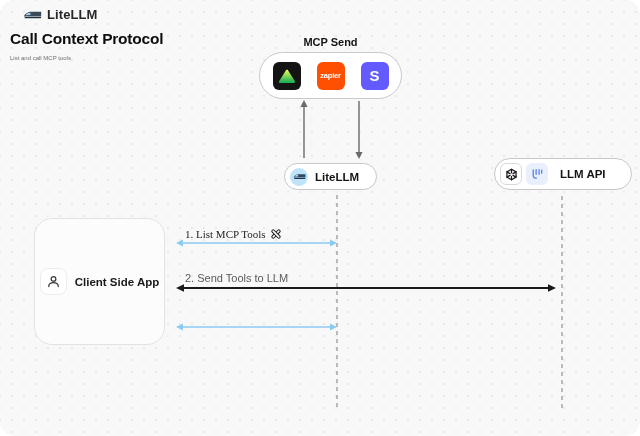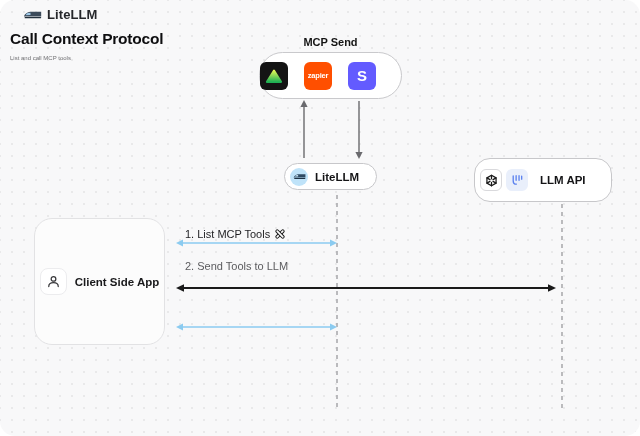--- a/index.html
+++ b/index.html
@@ -12,33 +12,33 @@
   }
   .abs{position:absolute;}
   
   .brand{left:23px;top:7px;display:flex;align-items:center;gap:5px;}
   .brand-text{font-size:13px;font-weight:700;color:#26272b;letter-spacing:.1px;}
   .title{left:10px;top:30px;font-size:15.5px;font-weight:700;color:#0e0e10;letter-spacing:-.2px;}
   .subtitle{left:10px;top:55px;font-size:6px;color:#6f6f72;}
   
   .mcp-label{left:259px;top:36px;width:143px;text-align:center;font-size:11px;font-weight:600;color:#141414;}
   .mcp-pill{left:259px;top:52px;width:143px;height:47px;border-radius:24px;background:#ffffff;
-    border:1px solid #c9c9cc;box-sizing:border-box;display:flex;align-items:center;gap:16px;}
+    border:1px solid #c9c9cc;box-sizing:border-box;display:flex;align-items:center;justify-content:center;gap:16px;}
   .tool-tile{width:28px;height:28px;border-radius:6px;display:flex;align-items:center;justify-content:center;box-sizing:border-box;}
   .tile-dark{background:#141414;}
   .tile-zapier{background:#ff4f00;}
   .zapier-word{color:#ffffff;font-size:7.5px;font-weight:800;letter-spacing:-.2px;}
   .tile-stripe{background:#635bff;}
   .stripe-letter{color:#ffffff;font-size:15px;font-weight:700;}
   
   .node{background:#ffffff;border:1px solid #c7c7ca;box-sizing:border-box;display:flex;align-items:center;}
   .litellm-node{left:284px;top:163px;width:93px;height:27px;border-radius:14px;padding-left:5px;gap:7px;}
   .litellm-icon{width:18px;height:18px;border-radius:50%;background:#bfe3f9;display:flex;align-items:center;justify-content:center;flex:0 0 auto;}
   .node-label{font-size:11.5px;font-weight:600;color:#141416;white-space:nowrap;}
-  .llmapi-node{left:474px;top:158px;width:138px;height:44px;border-radius:16px;padding-left:5px;gap:4px;}
+  .llmapi-node{left:494px;top:158px;width:138px;height:32px;border-radius:16px;padding-left:5px;gap:4px;}
   .mini-tile{width:22px;height:22px;border-radius:6px;display:flex;align-items:center;justify-content:center;box-sizing:border-box;flex:0 0 auto;}
   .openai-tile{background:#ffffff;border:1px solid #d9d9dc;}
   .provider-tile{background:#e9effb;}
   .llmapi-node .node-label{margin-left:8px;}
   
   .client-box{left:34px;top:218px;width:131px;height:127px;border-radius:18px;background:#fcfcfc;
     border:1px solid #e2e2e4;box-sizing:border-box;display:flex;align-items:center;justify-content:center;gap:8px;}
   .client-icon-tile{width:27px;height:27px;border-radius:8px;background:#ffffff;border:1px solid #ececee;
     box-sizing:border-box;display:flex;align-items:center;justify-content:center;flex:0 0 auto;}
   .client-label{font-size:11.5px;font-weight:600;color:#1a1a1c;white-space:nowrap;}
@@ -147,28 +147,28 @@
   <div class="abs client-box">
     <span class="client-icon-tile">
       <svg width="17" height="17" viewBox="0 0 24 24" fill="none" stroke="#3a3a3d" stroke-width="1.8">
         <circle cx="12" cy="8.3" r="3.3"></circle>
         <path d="M5.3 19.2 Q5.3 13.6 12 13.6 Q18.7 13.6 18.7 19.2" stroke-linecap="round"></path>
       </svg>
     </span>
     <span class="client-label">Client Side App</span>
   </div>
 
-  <div class="abs flow-label flow-dark" style="left:185px;top:228px;">
+  <div class="abs flow-label flow-dark" style="left:185px;top:228px;font-family:Liberation Serif, serif;">
     <span>1. List MCP Tools</span>
     <svg width="12" height="12" viewBox="0 0 14 14">
       <g transform="rotate(45 7 7)">
           <rect x="5.4" y="0.8" width="3.2" height="12.4" rx="1.6" fill="#ffffff" stroke="#1a1a1a" stroke-width="1.2"></rect>
         </g>
       <g transform="rotate(-45 7 7)">
           <rect x="5.4" y="0.8" width="3.2" height="12.4" rx="1.6" fill="#ffffff" stroke="#1a1a1a" stroke-width="1.2"></rect>
         </g>
     </svg>
   </div>
-  <div class="abs flow-label flow-gray" style="left:185px;top:260px;">
+  <div class="abs flow-label flow-gray" style="left:185px;top:272px;">
     <span>2. Send Tools to LLM</span>
   </div>
 
 </div>
 
 </body></html>

